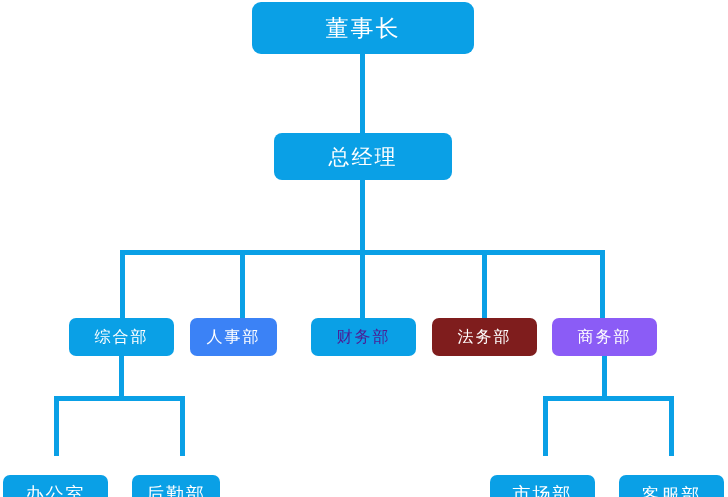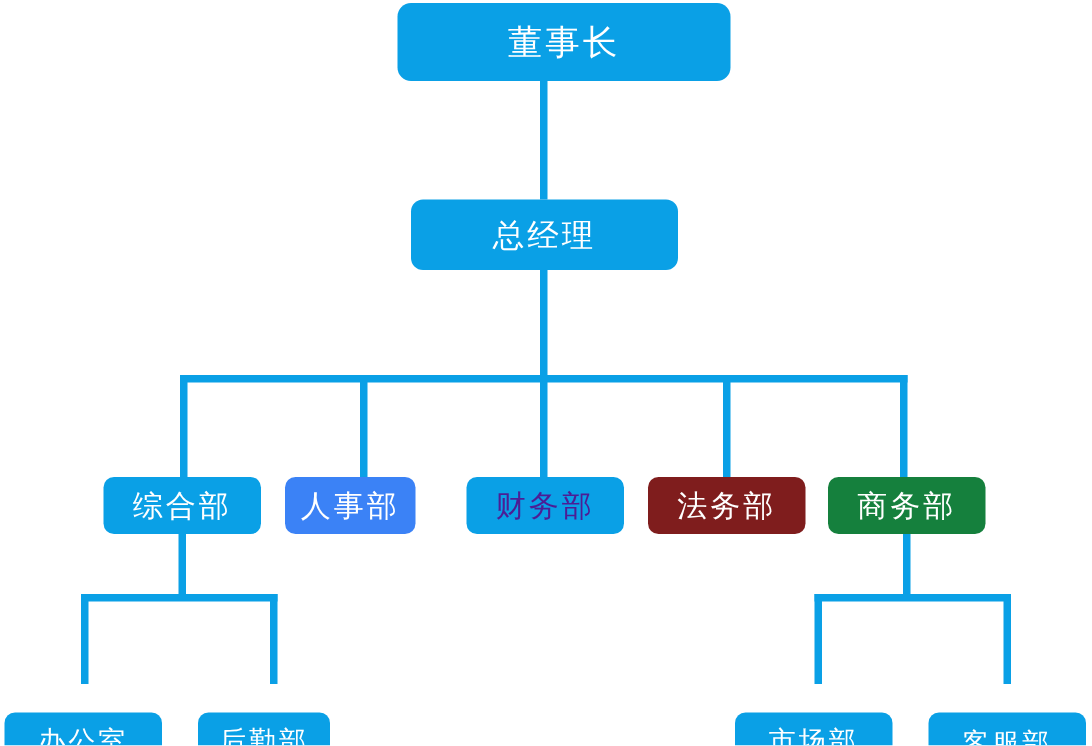--- a/index.html
+++ b/index.html
@@ -30,21 +30,21 @@
   }
   .node.level-1 {
     font-size: 23px;
     border-radius: 9px;
   }
   .node.level-2 {
     font-size: 21px;
     border-radius: 8px;
   }
   .node.level-3 {
-    font-size: 20px;
+    font-size: 16px;
     border-radius: 7px;
   }
   .node.level-4 {
     font-size: 18px;
     border-radius: 7px;
     margin-top: 19px;
   }
   .connector {
     position: absolute;
     background: #0aa0e6;
@@ -68,26 +68,26 @@
     <div class="connector" style="left: 54px; top: 396px; width: 131px; height: 5px; background: rgb(10, 160, 230);"></div>
     <div class="connector" style="left: 54px; top: 396px; width: 5px; height: 60px; background: rgb(10, 160, 230);"></div>
     <div class="connector" style="left: 180px; top: 396px; width: 5px; height: 60px; background: rgb(10, 160, 230);"></div>
     <div class="connector" style="left: 602px; top: 356px; width: 5px; height: 44px; background: rgb(10, 160, 230);"></div>
     <div class="connector" style="left: 543px; top: 396px; width: 131px; height: 5px; background: rgb(10, 160, 230);"></div>
     <div class="connector" style="left: 543px; top: 396px; width: 5px; height: 60px; background: rgb(10, 160, 230);"></div>
     <div class="connector" style="left: 669px; top: 396px; width: 5px; height: 60px; background: rgb(10, 160, 230);"></div>
   </div>
 
   <div>
-    <div class="node level-1" style="left: 252px; top: 2px; width: 222px; height: 52px; background: rgb(10, 160, 230); color: rgb(255, 255, 255); margin-left: 13px;">董事长</div>
+    <div class="node level-1" style="left: 252px; top: 2px; width: 222px; height: 52px; background: rgb(10, 160, 230); color: rgb(255, 255, 255);">董事长</div>
     <div class="node level-2" style="left: 274px; top: 133px; width: 178px; height: 47px; background: rgb(10, 160, 230); color: rgb(255, 255, 255);">总经理</div>
     <div class="node level-3" style="left: 69px; top: 318px; width: 105px; height: 38px; background: rgb(10, 160, 230); color: rgb(255, 255, 255);">综合部</div>
     <div class="node level-3" style="left: 190px; top: 318px; width: 87px; height: 38px; background: #3b82f6; color: rgb(255, 255, 255);">人事部</div>
     <div class="node level-3" style="left: 311px; top: 318px; width: 105px; height: 38px; background: rgb(10, 160, 230); color: #4c1d95;">财务部</div>
     <div class="node level-3" style="left: 432px; top: 318px; width: 105px; height: 38px; background: #7f1d1d; color: rgb(255, 255, 255);">法务部</div>
-    <div class="node level-3" style="left: 552px; top: 318px; width: 105px; height: 38px; background: #15803d; color: rgb(255, 255, 255);">商务部</div>
+    <div class="node level-3" style="left: 552px; top: 318px; width: 105px; height: 38px; background: #8b5cf6; color: rgb(255, 255, 255);">商务部</div>
     <div class="node level-4" style="left: 3px; top: 456px; width: 105px; height: 38px; background: rgb(10, 160, 230); color: rgb(255, 255, 255);">办公室</div>
     <div class="node level-4" style="left: 132px; top: 456px; width: 88px; height: 38px; background: rgb(10, 160, 230); color: rgb(255, 255, 255);">后勤部</div>
     <div class="node level-4" style="left: 490px; top: 456px; width: 105px; height: 38px; background: rgb(10, 160, 230); color: rgb(255, 255, 255);">市场部</div>
     <div class="node level-4" style="left: 619px; top: 456px; width: 105px; height: 40px; background: rgb(10, 160, 230); color: rgb(255, 255, 255);">客服部</div>
   </div>
 
 </div>
 
 </body></html>

